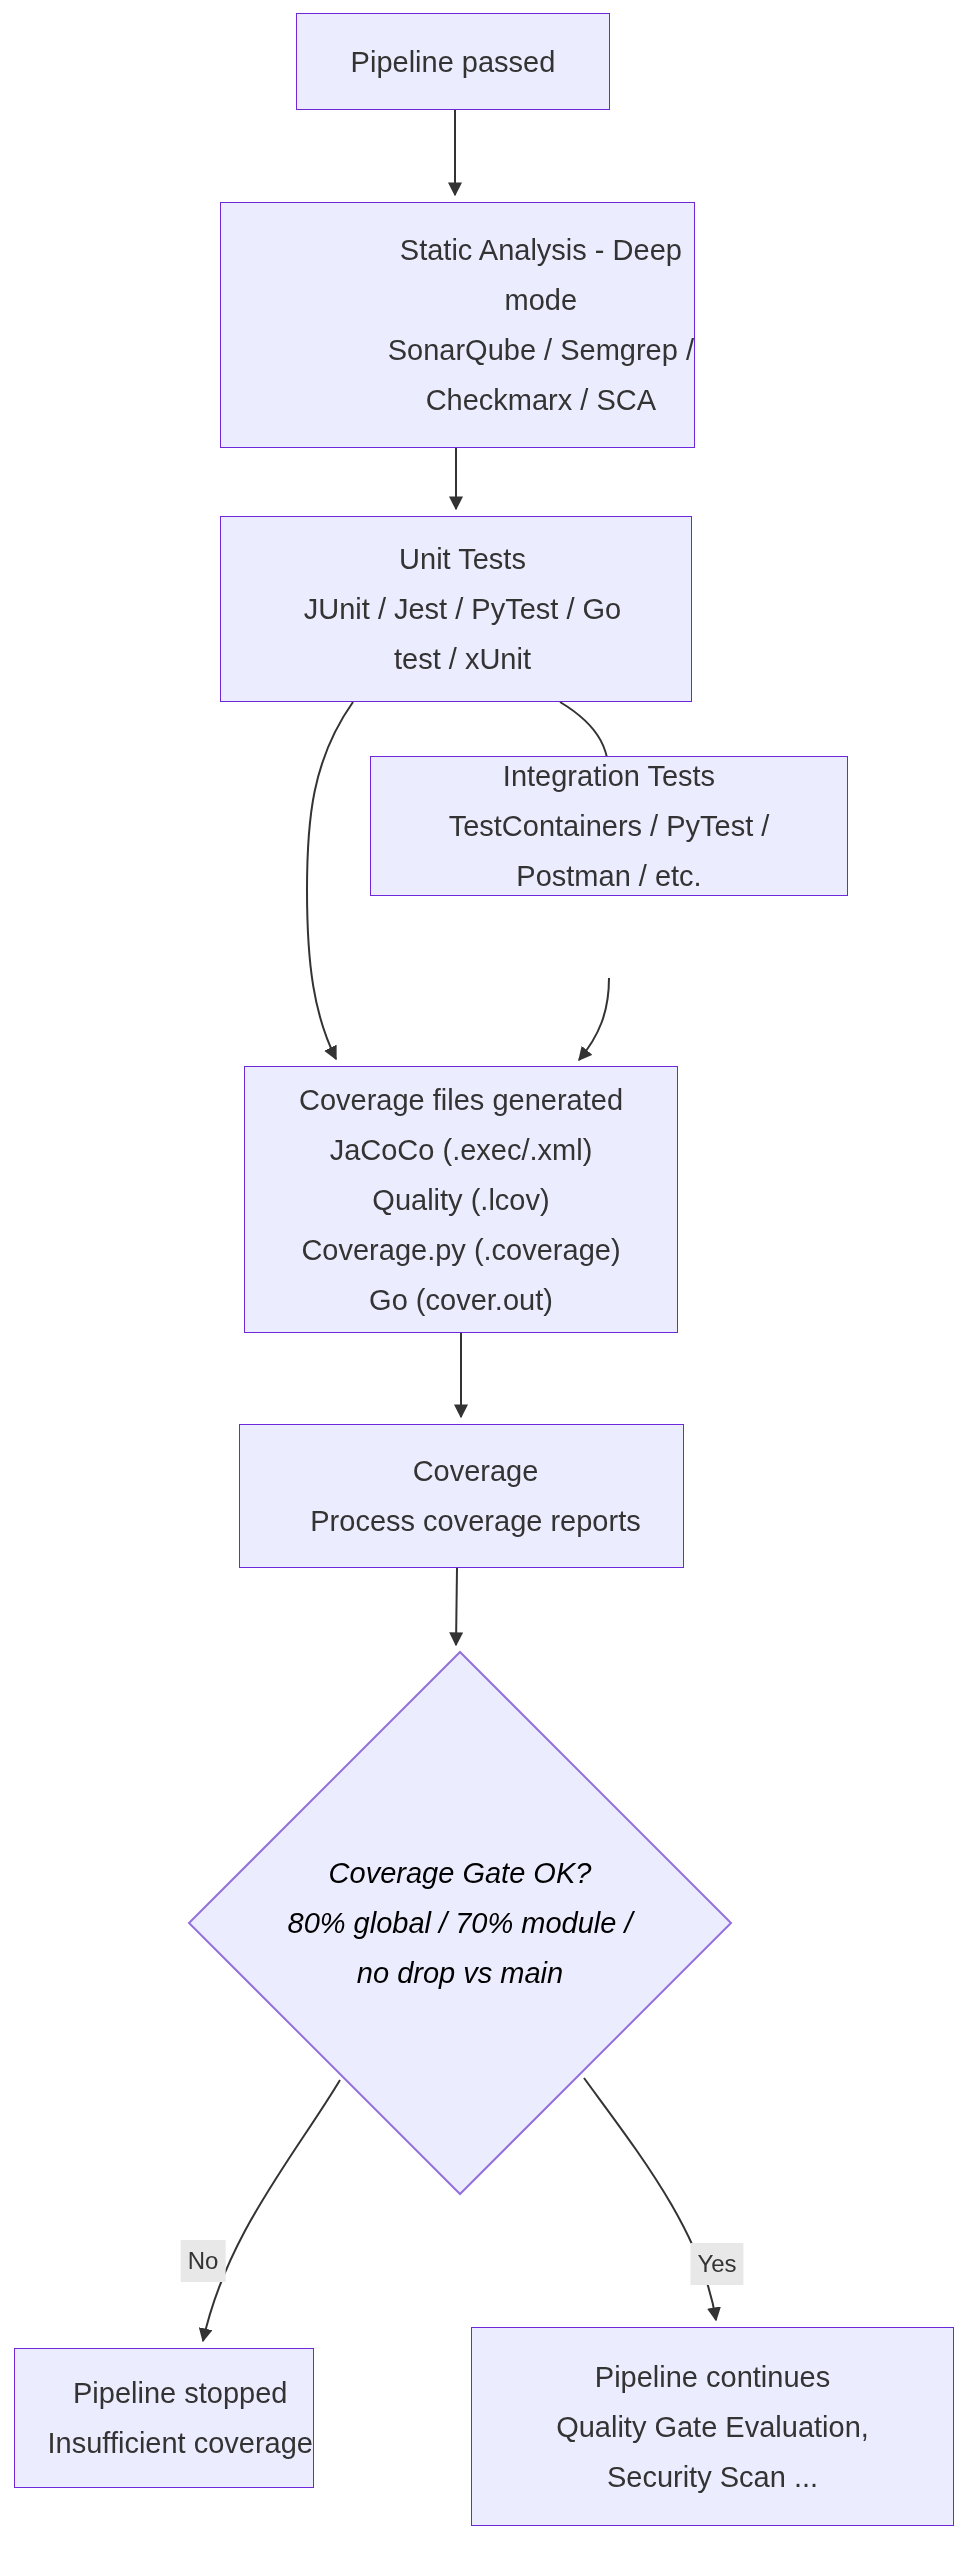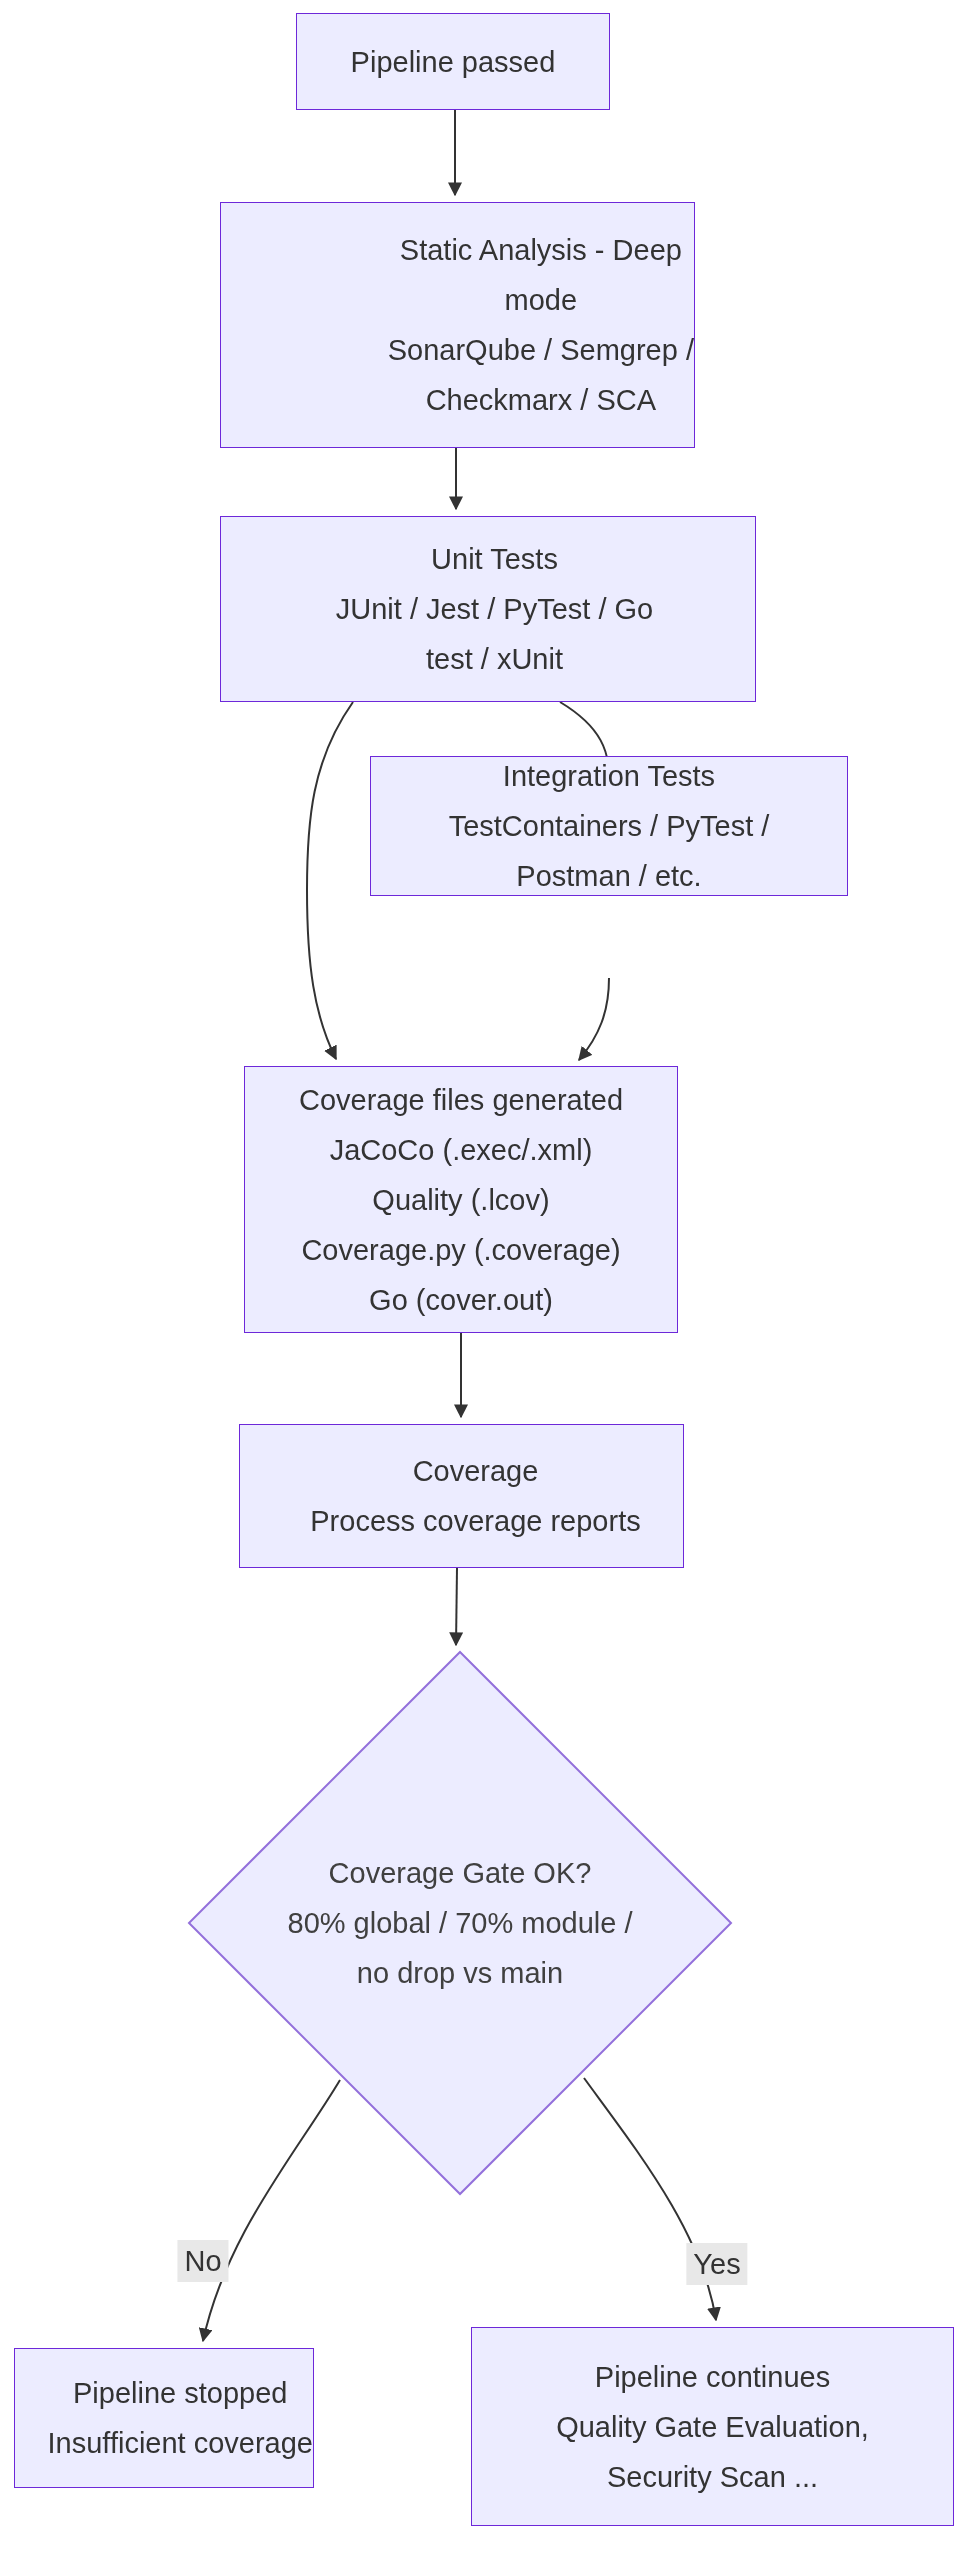--- a/index.html
+++ b/index.html
@@ -50,37 +50,38 @@
   .diamond-label {
     position: absolute;
     left: 250px;
     top: 1848px;
     width: 420px;
     height: 150px;
     display: flex;
     align-items: center;
     justify-content: center;
     text-align: center;
-    color: #404040;
+    color: #000000;
     font-size: 29px;
     line-height: 50px;
+    font-style: italic;
   }
   .diamond-label .txt { white-space: pre-line; }
   .edge-label {
     position: absolute;
     transform: translate(-50%, -50%);
     background: #e8e8e8;
     color: #333333;
-    font-size: 29px;
+    font-size: 24px;
     line-height: 36px;
     padding: 3px 7px;
   }
   #node-pipeline-passed   { left: 296px; top: 13px;   width: 314px; height: 97px; }
   #node-static-analysis   { left: 220px; top: 202px;  width: 475px; height: 246px; justify-content: flex-end; }
-  #node-unit-tests        { left: 220px; top: 516px;  width: 536px; height: 186px; padding-left: 13px; }
+  #node-unit-tests        { left: 220px; top: 516px;  width: 472px; height: 186px; padding-left: 13px; }
   #node-integration-tests { left: 370px; top: 756px;  width: 478px; height: 140px; }
   #node-coverage-files    { left: 244px; top: 1066px; width: 434px; height: 267px; }
   #node-coverage          { left: 239px; top: 1424px; width: 445px; height: 144px; padding-left: 28px; }
   #node-pipeline-stopped  { left: 14px;  top: 2348px; width: 300px; height: 140px; justify-content: flex-end; }
   #node-pipeline-continues{ left: 471px; top: 2327px; width: 483px; height: 199px; }
   #edge-label-no  { left: 203px; top: 2261px; }
   #edge-label-yes { left: 717px; top: 2264px; }
 </style>
 </head>
 <body>

